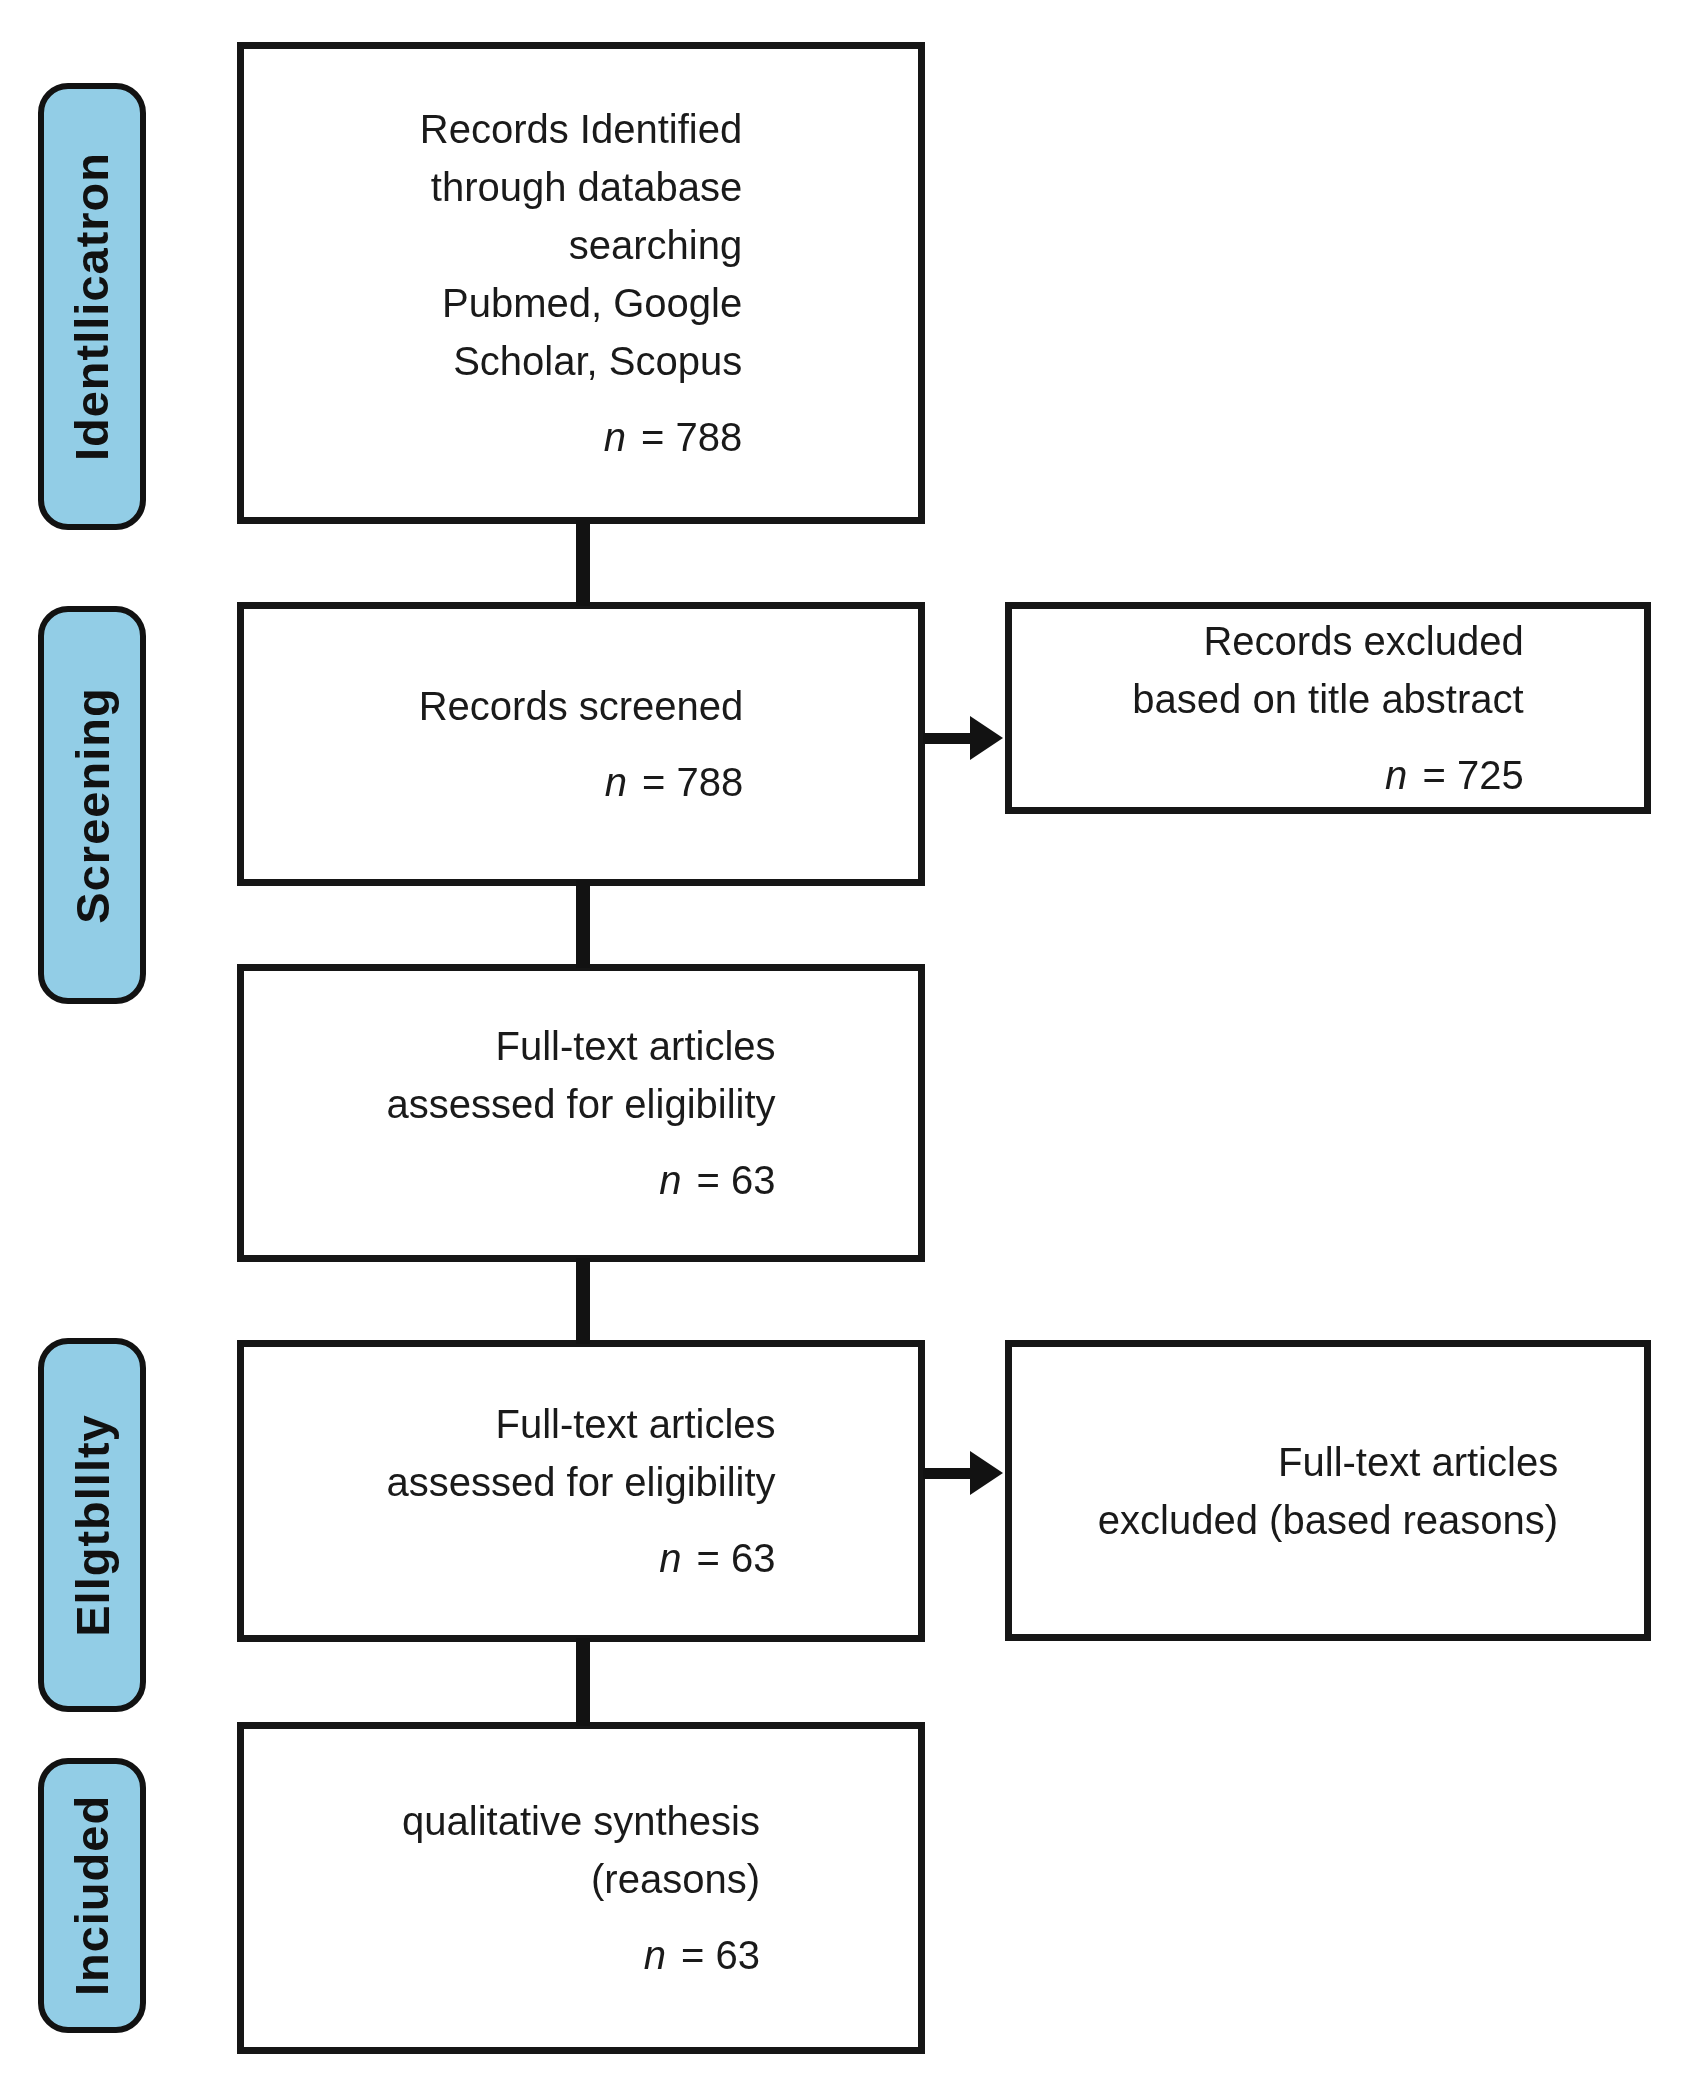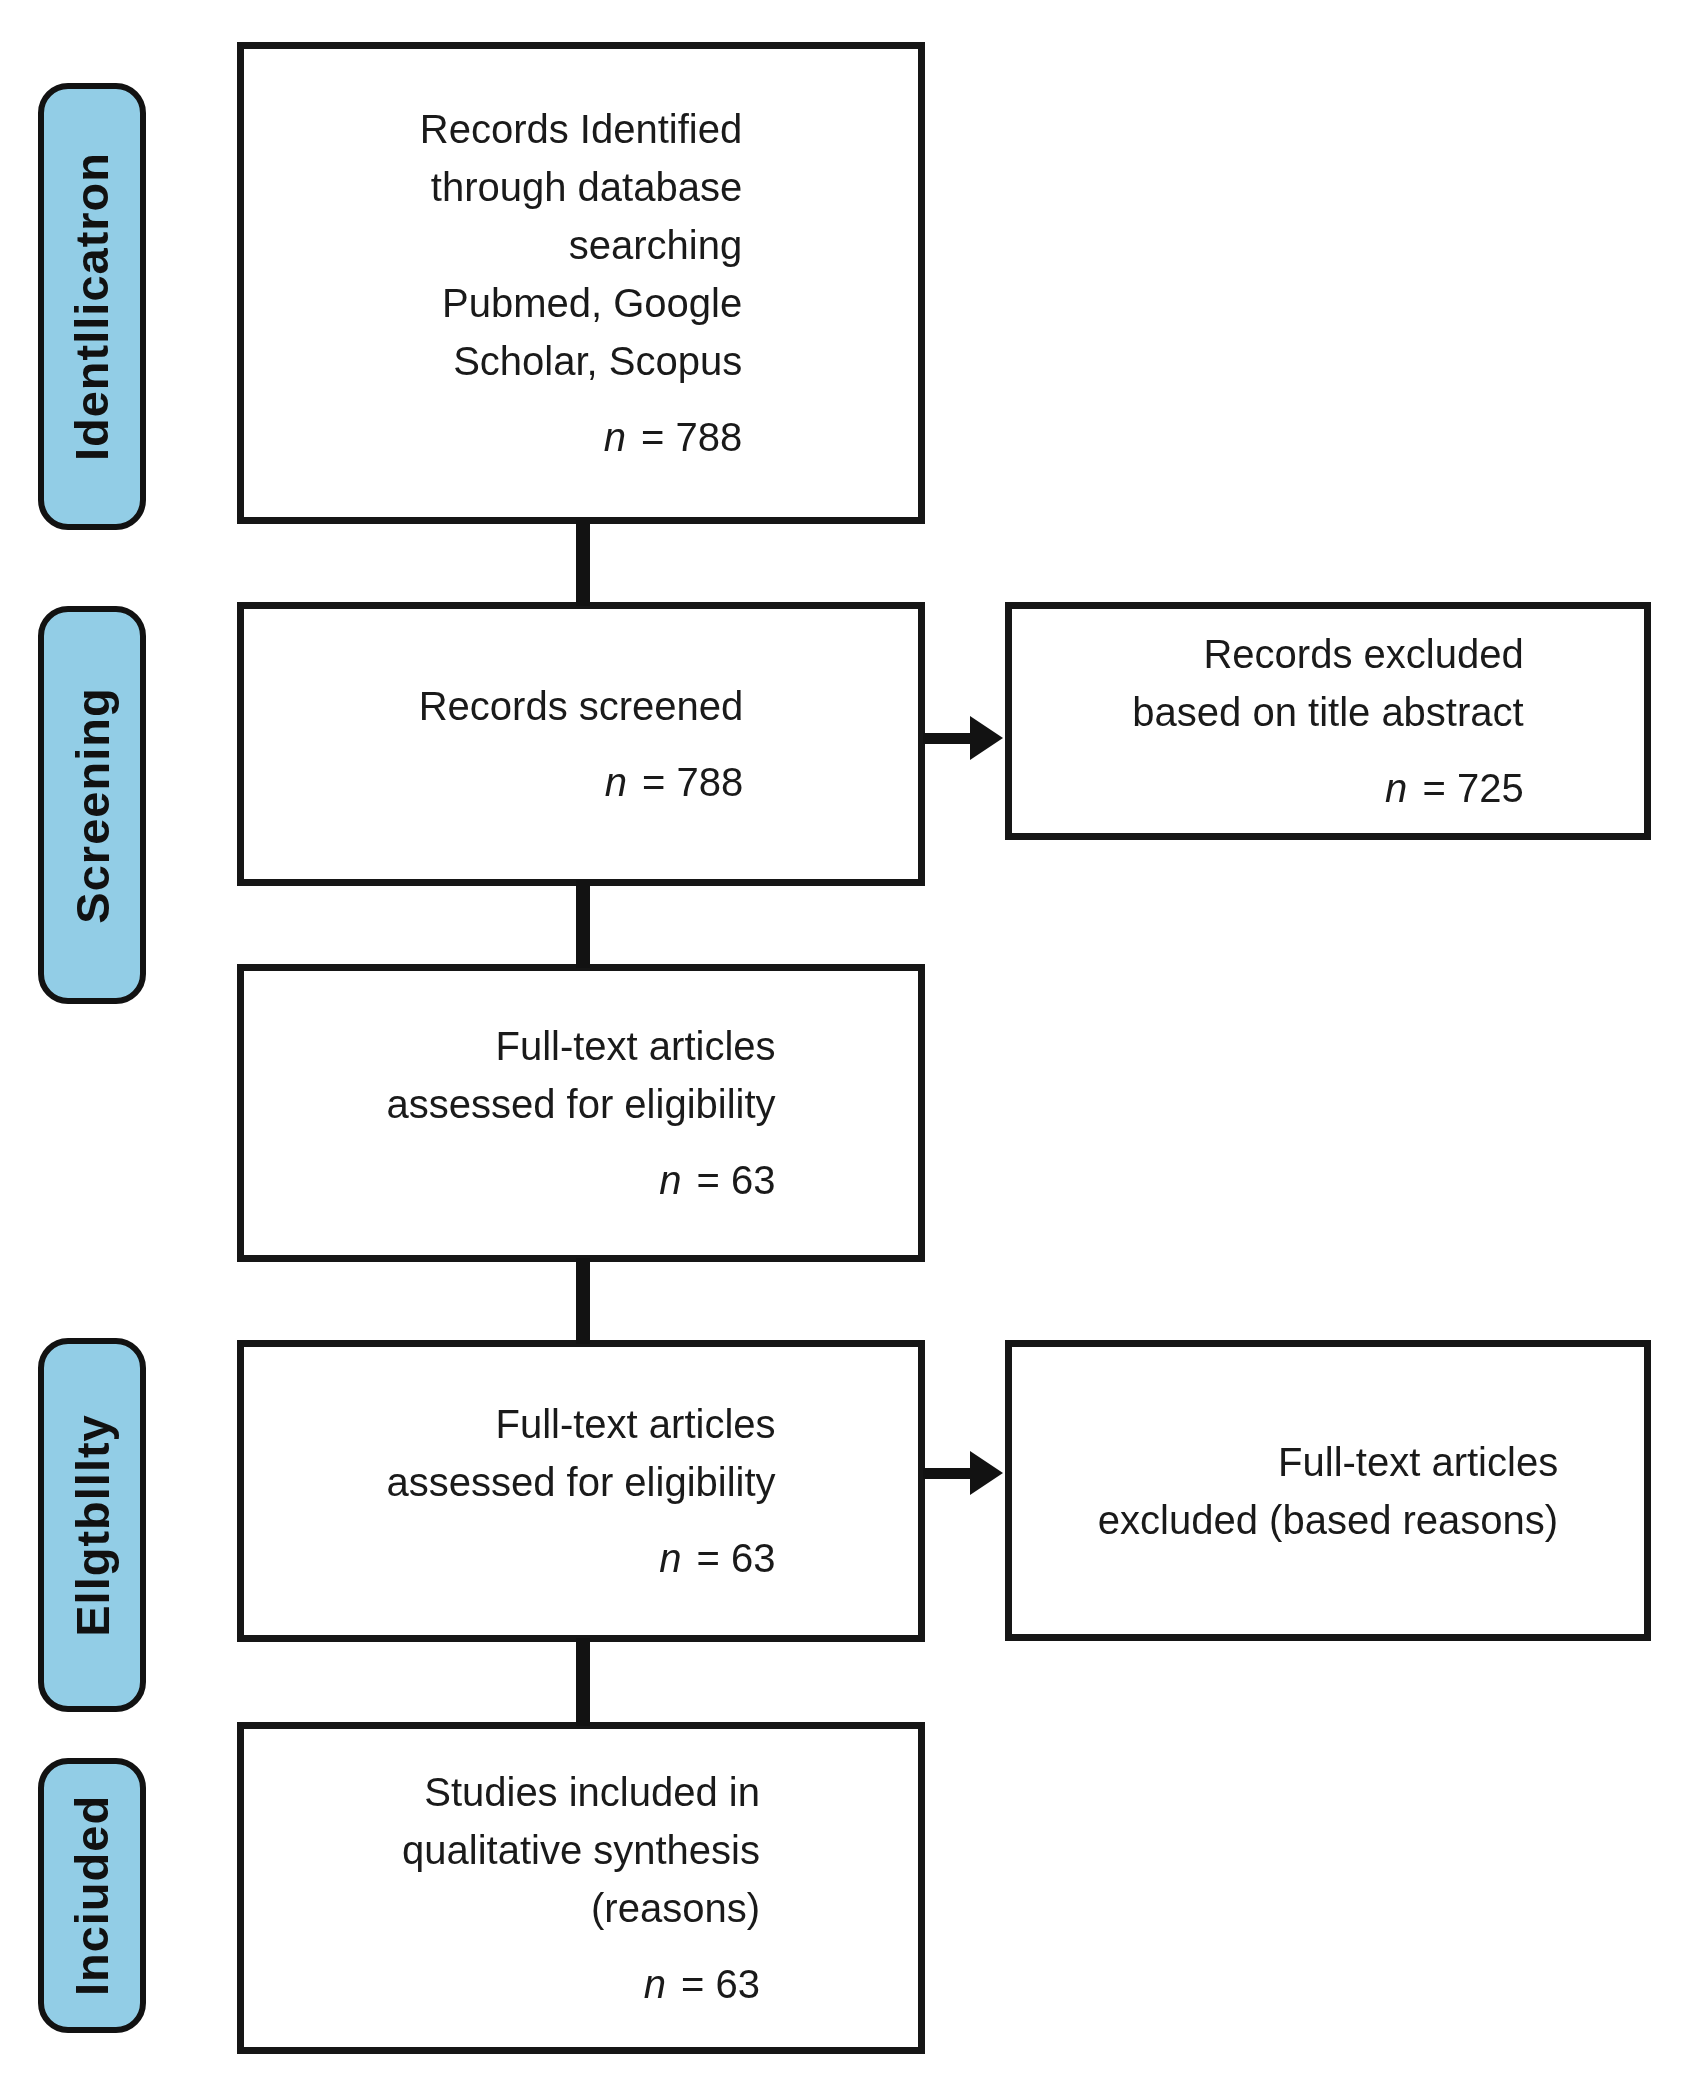--- a/index.html
+++ b/index.html
@@ -108,21 +108,21 @@
       </div>
   </div>
 
   <div class="flow-box" style="left:237px; top:602px; width:688px; height:284px;">
     <div class="box-lines">
         <div class="line">Records screened</div>
         <div class="line nline"><i>n</i> = 788</div>
       </div>
   </div>
 
-  <div class="flow-box" style="left:1005px; top:602px; width:646px; height:238px;">
+  <div class="flow-box" style="left:1005px; top:602px; width:646px; height:212px;">
     <div class="box-lines">
         <div class="line">Records excluded</div>
         <div class="line">based on title abstract</div>
         <div class="line nline"><i>n</i> = 725</div>
       </div>
   </div>
 
   <div class="flow-box" style="left:237px; top:964px; width:688px; height:298px;">
     <div class="box-lines">
         <div class="line">Full-text articles</div>
@@ -141,21 +141,20 @@
 
   <div class="flow-box" style="left:1005px; top:1340px; width:646px; height:301px;">
     <div class="box-lines">
         <div class="line">Full-text articles</div>
         <div class="line">excluded (based reasons)</div>
       </div>
   </div>
 
   <div class="flow-box" style="left:237px; top:1722px; width:688px; height:332px;">
     <div class="box-lines">
-        <div class="line">Studies included in</div>
         <div class="line">qualitative synthesis</div>
         <div class="line">(reasons)</div>
         <div class="line nline"><i>n</i> = 63</div>
       </div>
   </div>
 
   <div class="v-connector" style="left:576px; top:520px; height:86px;"></div>
   <div class="v-connector" style="left:576px; top:880px; height:88px;"></div>
   <div class="v-connector" style="left:576px; top:1258px; height:86px;"></div>
   <div class="v-connector" style="left:576px; top:1638px; height:88px;"></div>

